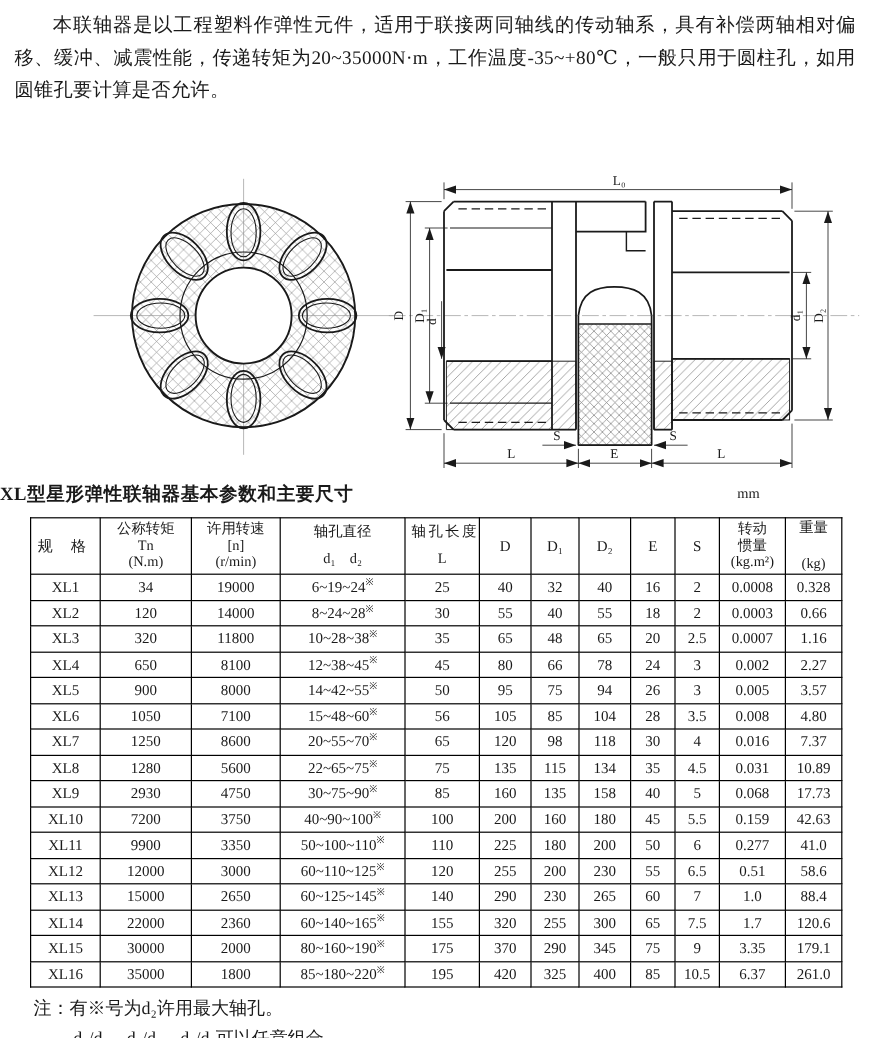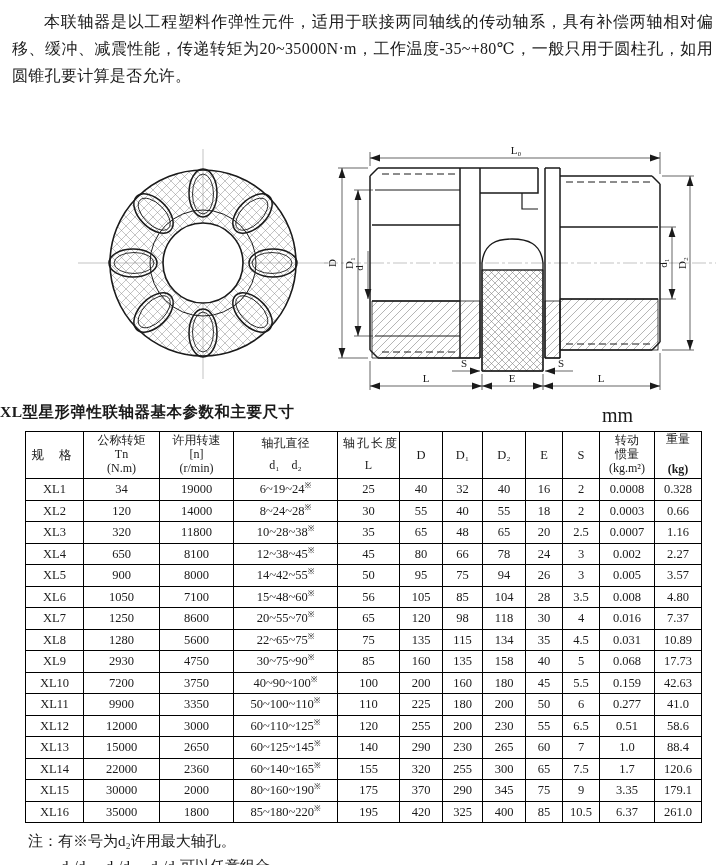--- a/index.html
+++ b/index.html
@@ -19,21 +19,21 @@
   .fig-left{position:absolute;left:72px;top:10px;}
   .fig-right{position:absolute;left:320px;top:8px;}
   svg text{font-family:"Liberation Serif","DejaVu Serif",serif;fill:#1a1a1a;}
   .dimtxt{font-size:11px;}
   
   .table-title-row{position:relative;margin-top:12px;height:22px;}
   .table-title{
     text-align:left;font-size:15.5px;font-weight:bold;letter-spacing:0.5px;
     width:100%;
   }
-  .table-unit{position:absolute;right:92px;top:2px;font-size:20px;font-weight:normal;}
+  .table-unit{position:absolute;right:92px;top:2px;font-size:12px;font-weight:normal;}
   
   table.spec{
     border-collapse:collapse;table-layout:fixed;
     margin:7px 0 0 25px;width:676px;
     font-size:12.5px;
   }
   table.spec th,table.spec td{
     border:1px solid #000;text-align:center;vertical-align:middle;
     padding:0;height:20.5px;line-height:1.15;font-weight:normal;
     overflow:hidden;
@@ -260,21 +260,21 @@
       <th>D₂</th>
       <th>E</th>
       <th>S</th>
       <th>
         <span class="hdr-sub">转动</span>
         <span class="hdr-sub">惯量</span>
         <span class="hdr-sub">(kg.m²)</span>
       </th>
       <th>
         <span class="hdr-sub">重量</span>
-        <span class="hdr-sub" style="margin-top:16px;font-weight:bold;">(kg)</span>
+        <span class="hdr-sub" style="margin-top:16px;">(kg)</span>
       </th>
     </tr>
   </thead>
   <tbody id="table-body">
       <tr>
         <td>XL1</td>
         <td>34</td>
         <td>19000</td>
         <td><span>6~19~24</span><sup>※</sup></td>
         <td>25</td>

